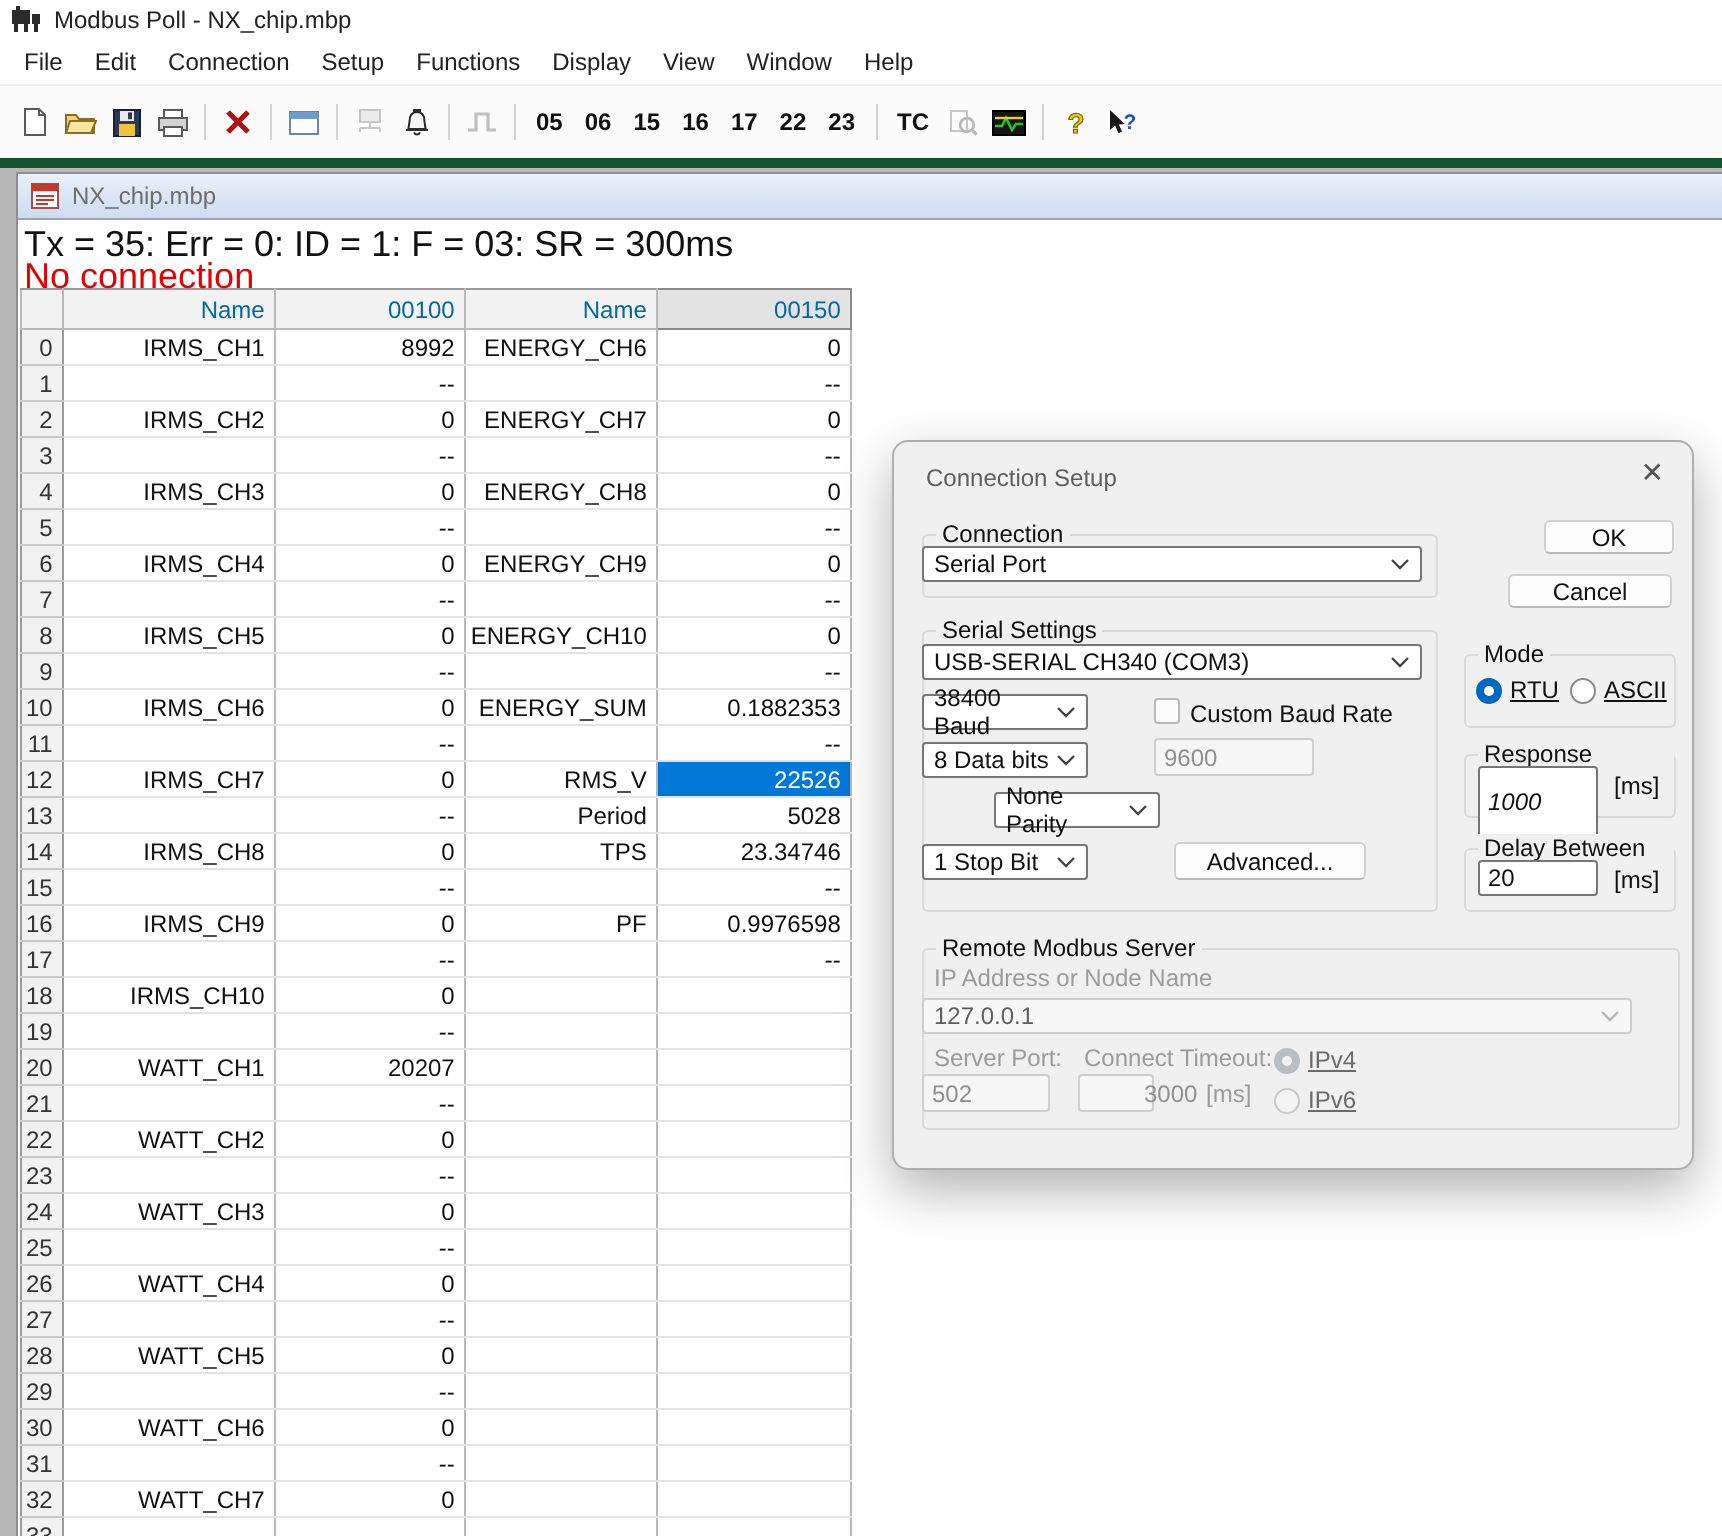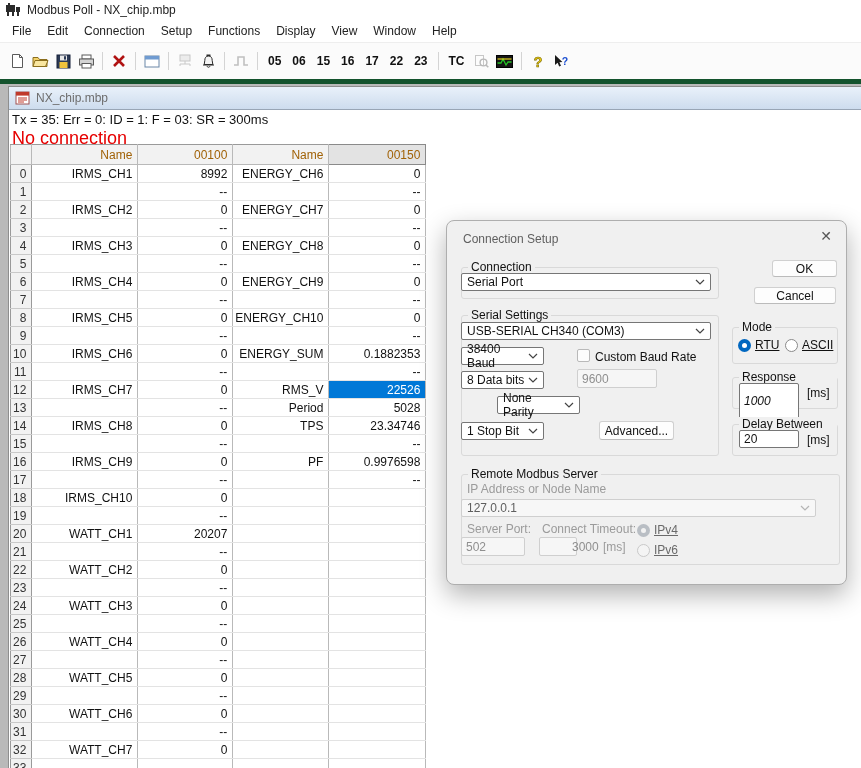--- a/index.html
+++ b/index.html
@@ -18,33 +18,33 @@
   .tbtn.disabled { opacity:.45; filter:grayscale(1); }
   .tsep { width:1px; height:18px; background:#d4d4d4; margin:0 4px; }
 
   
   .mdi { position:relative; height:700px; background:#b9b9b9; padding-left:8px; }
   .docwin { position:absolute; left:8px; top:2px; right:0; bottom:0; background:#fff; border:1px solid #8e8e8e; border-right:none; }
   .doc-titlebar { height:23px; background:linear-gradient(#e9f1fa,#cddcee); border-bottom:1px solid #98a5b5;
                   display:flex; align-items:center; gap:6px; padding-left:6px; }
   .doc-titlebar .doc-title { color:#6d6d6d; font-size:12px; }
   .doc-status { padding:2px 0 0 3px; background:#fff; }
-  .doc-status .stat-line { font-size:13px; color:#111; height:16px; }
+  .doc-status .stat-line { font-size:18px; color:#111; height:16px; }
   .doc-status .err-line { font-size:18px; color:#e60000; height:16px; }
 
   
   table.grid { border-collapse:collapse; table-layout:fixed; margin-left:1px; background:#fff; }
   table.grid col.c-num  { width:18px; }
   table.grid col.c-n1   { width:106px; }
   table.grid col.c-v1   { width:95px; }
   table.grid col.c-n2   { width:91px; }
   table.grid col.c-v2   { width:97px; }
   table.grid th, table.grid td { height:18px; padding:0 5px 0 2px; text-align:right; overflow:hidden; white-space:nowrap;
                                  font-size:12px; font-weight:normal; }
-  table.grid th { background:#f2f2f2; border:1px solid #b9b9b9; border-top:1px solid #9a9a9a; height:20px; color:#a16207; }
+  table.grid th { background:#f2f2f2; border:1px solid #b9b9b9; border-top:1px solid #9a9a9a; height:20px; color:#0369a1; }
   table.grid th.pressed { background:#e3e3e3; border:1px solid #8a8a8a; }
   table.grid td { border-right:1px solid #b9b9b9; border-bottom:1px solid #e3e3e3; color:#111; }
   table.grid td.rownum { background:#f2f2f2; border-right:1px solid #9a9a9a; border-bottom:1px solid #c9c9c9; color:#333; }
   table.grid { border-left:1px solid #9a9a9a; }
   table.grid td.selected { background:#0078d7; color:#fff; }
   .bottom-strip { position:absolute; left:0; right:0; bottom:0; height:7px; background:#f0f0f0; border-top:1px solid #c9c9c9; }
 
   
   .dialog { position:absolute; left:446px; top:220px; width:401px; height:365px; background:#f0f0f0;
             border:1px solid #aeaeae; border-radius:8px; box-shadow:0 10px 26px rgba(0,0,0,.3); }
@@ -528,21 +528,21 @@
     <svg class="chev" width="10" height="6">
         <path d="M1 1 L5 5 L9 1" stroke="#444" fill="none" stroke-width="1.2"></path>
       </svg>
   </div>
   <div class="combo" style="left:14px; top:201px; width:83px; height:18px;">
     <span>1 Stop Bit</span>
     <svg class="chev" width="10" height="6">
         <path d="M1 1 L5 5 L9 1" stroke="#444" fill="none" stroke-width="1.2"></path>
       </svg>
   </div>
-  <button class="btn" style="left:152px; top:200px; width:75px; height:19px;">Advanced...</button>
+  <button class="btn" style="left:140px; top:200px; width:96px; height:19px;">Advanced...</button>
 
   <div class="group" style="left:285px; top:106px; width:106px; height:37px;">
     <span class="glabel">Mode</span>
   </div>
   <span class="radio-row" style="left:291px; top:117px;">
     <span class="radio on"></span>
     <span>RTU</span>
   </span>
   <span class="radio-row" style="left:338px; top:117px;">
     <span class="radio off"></span>

